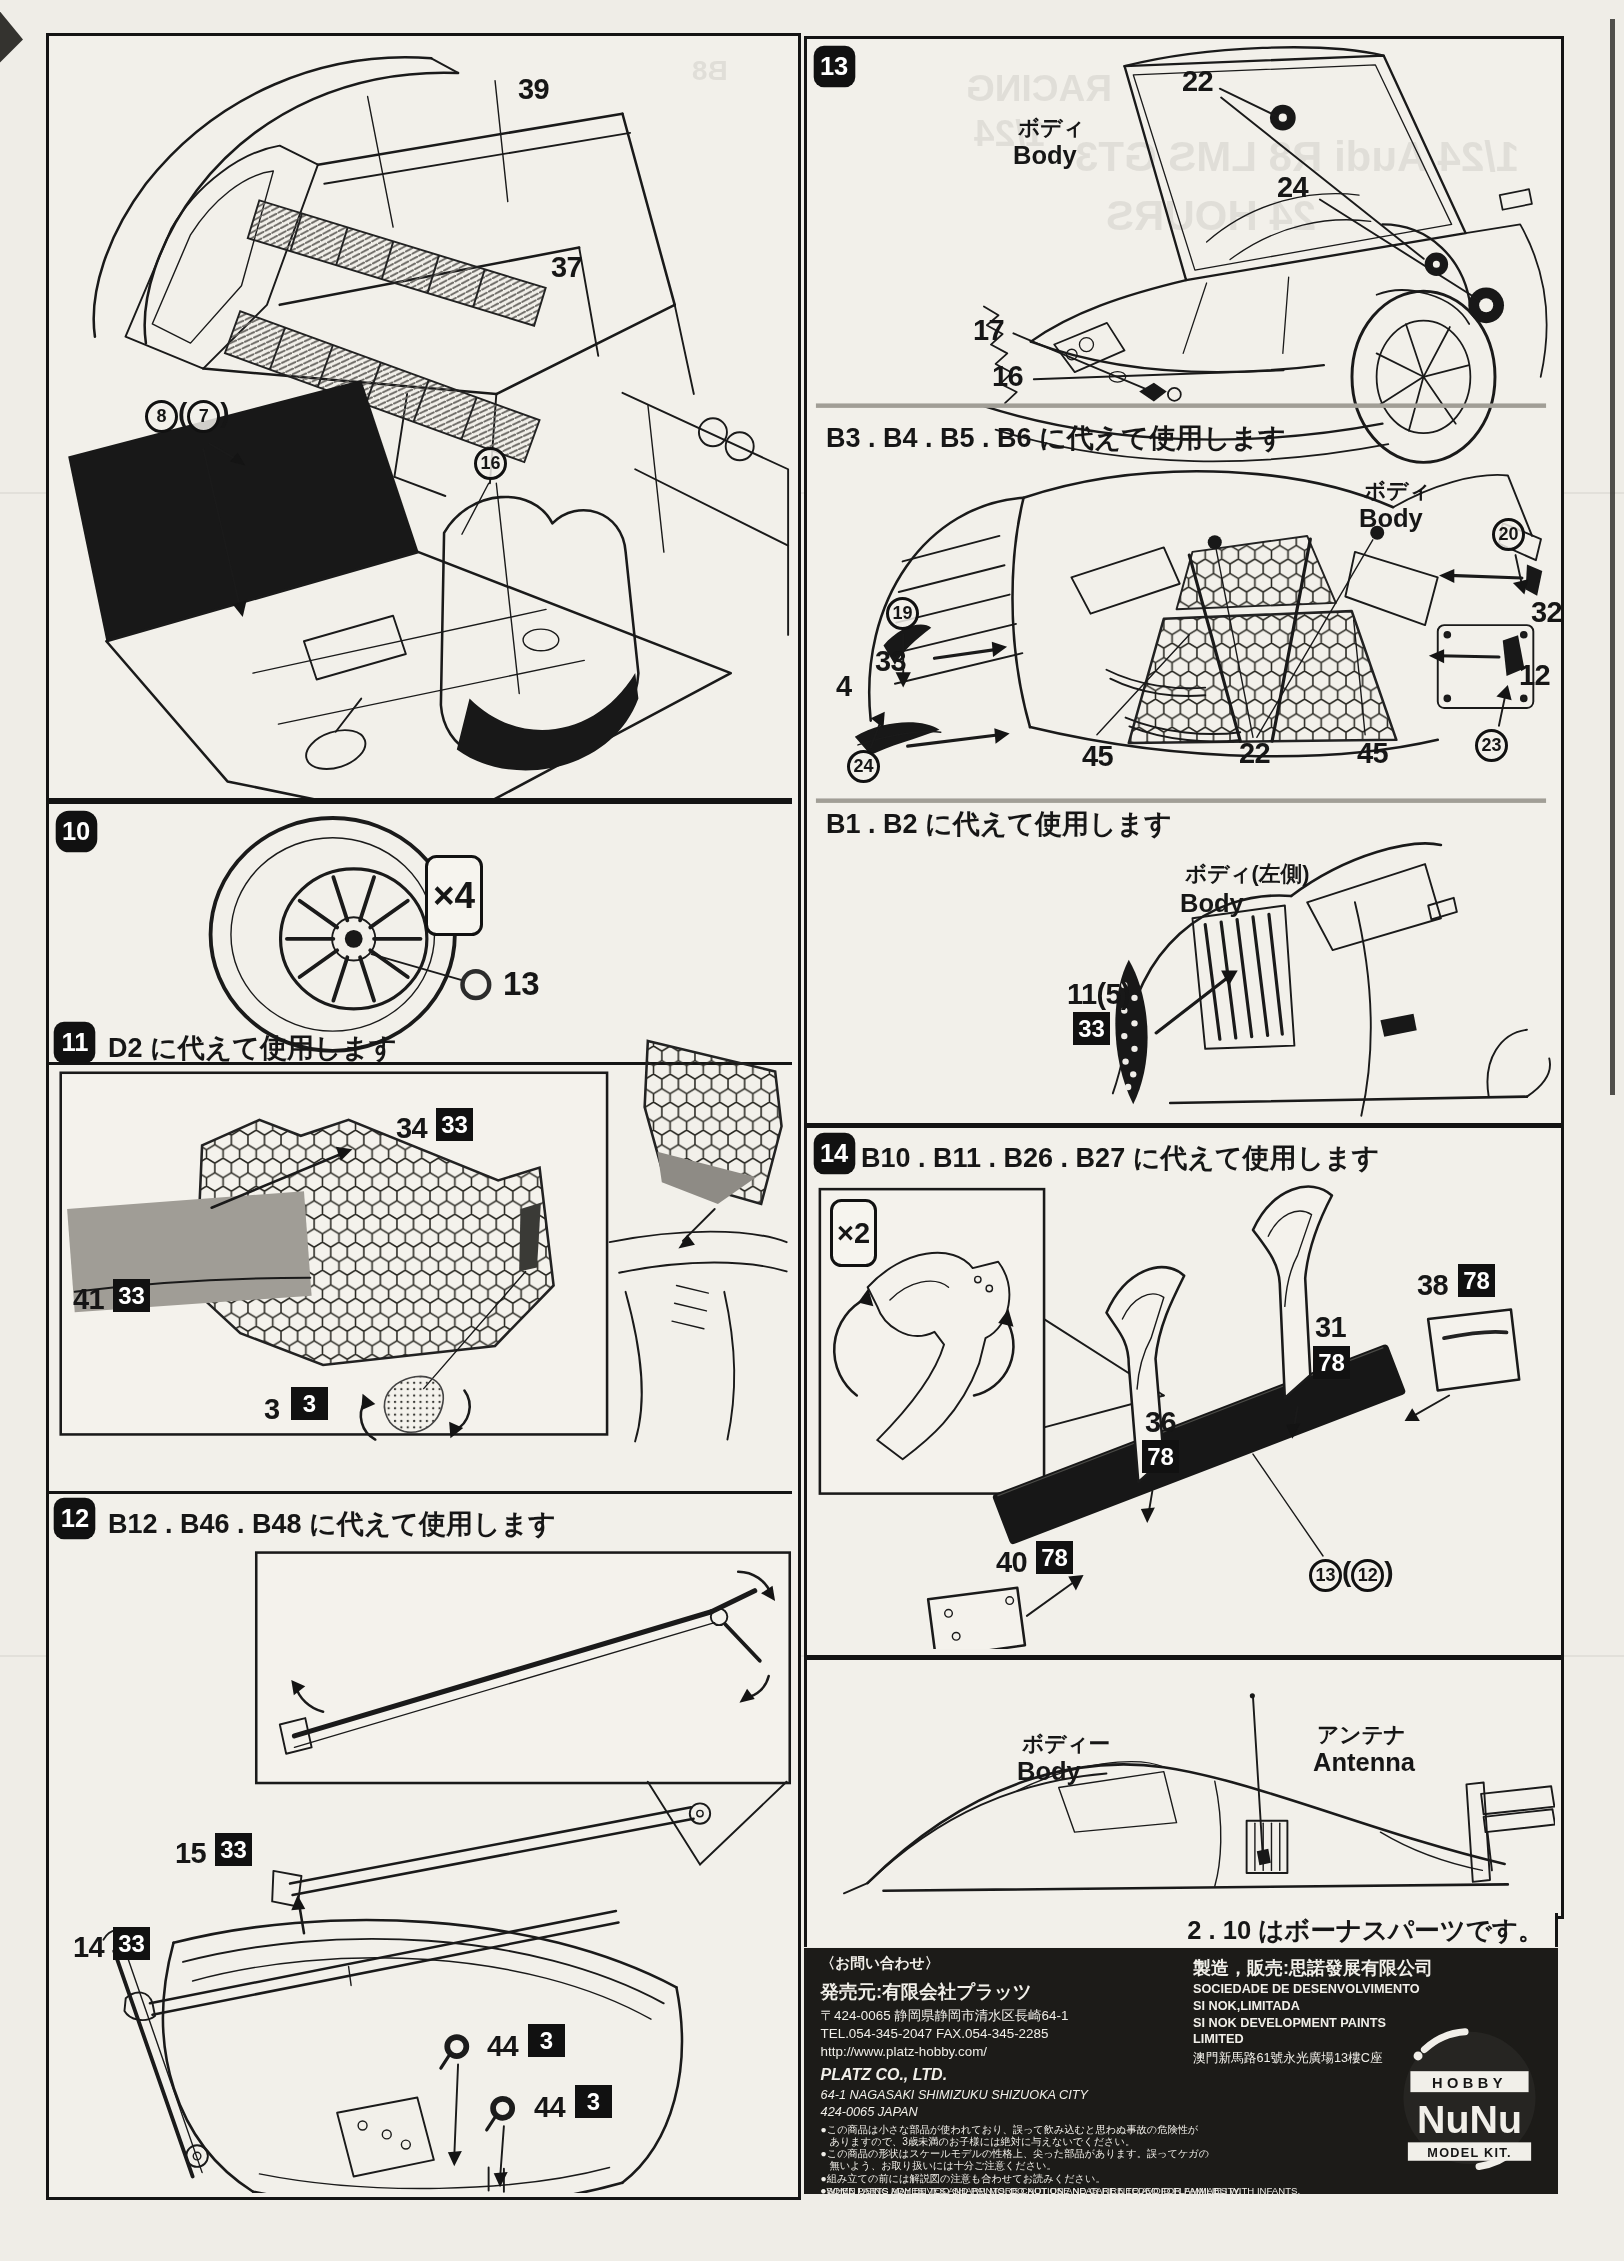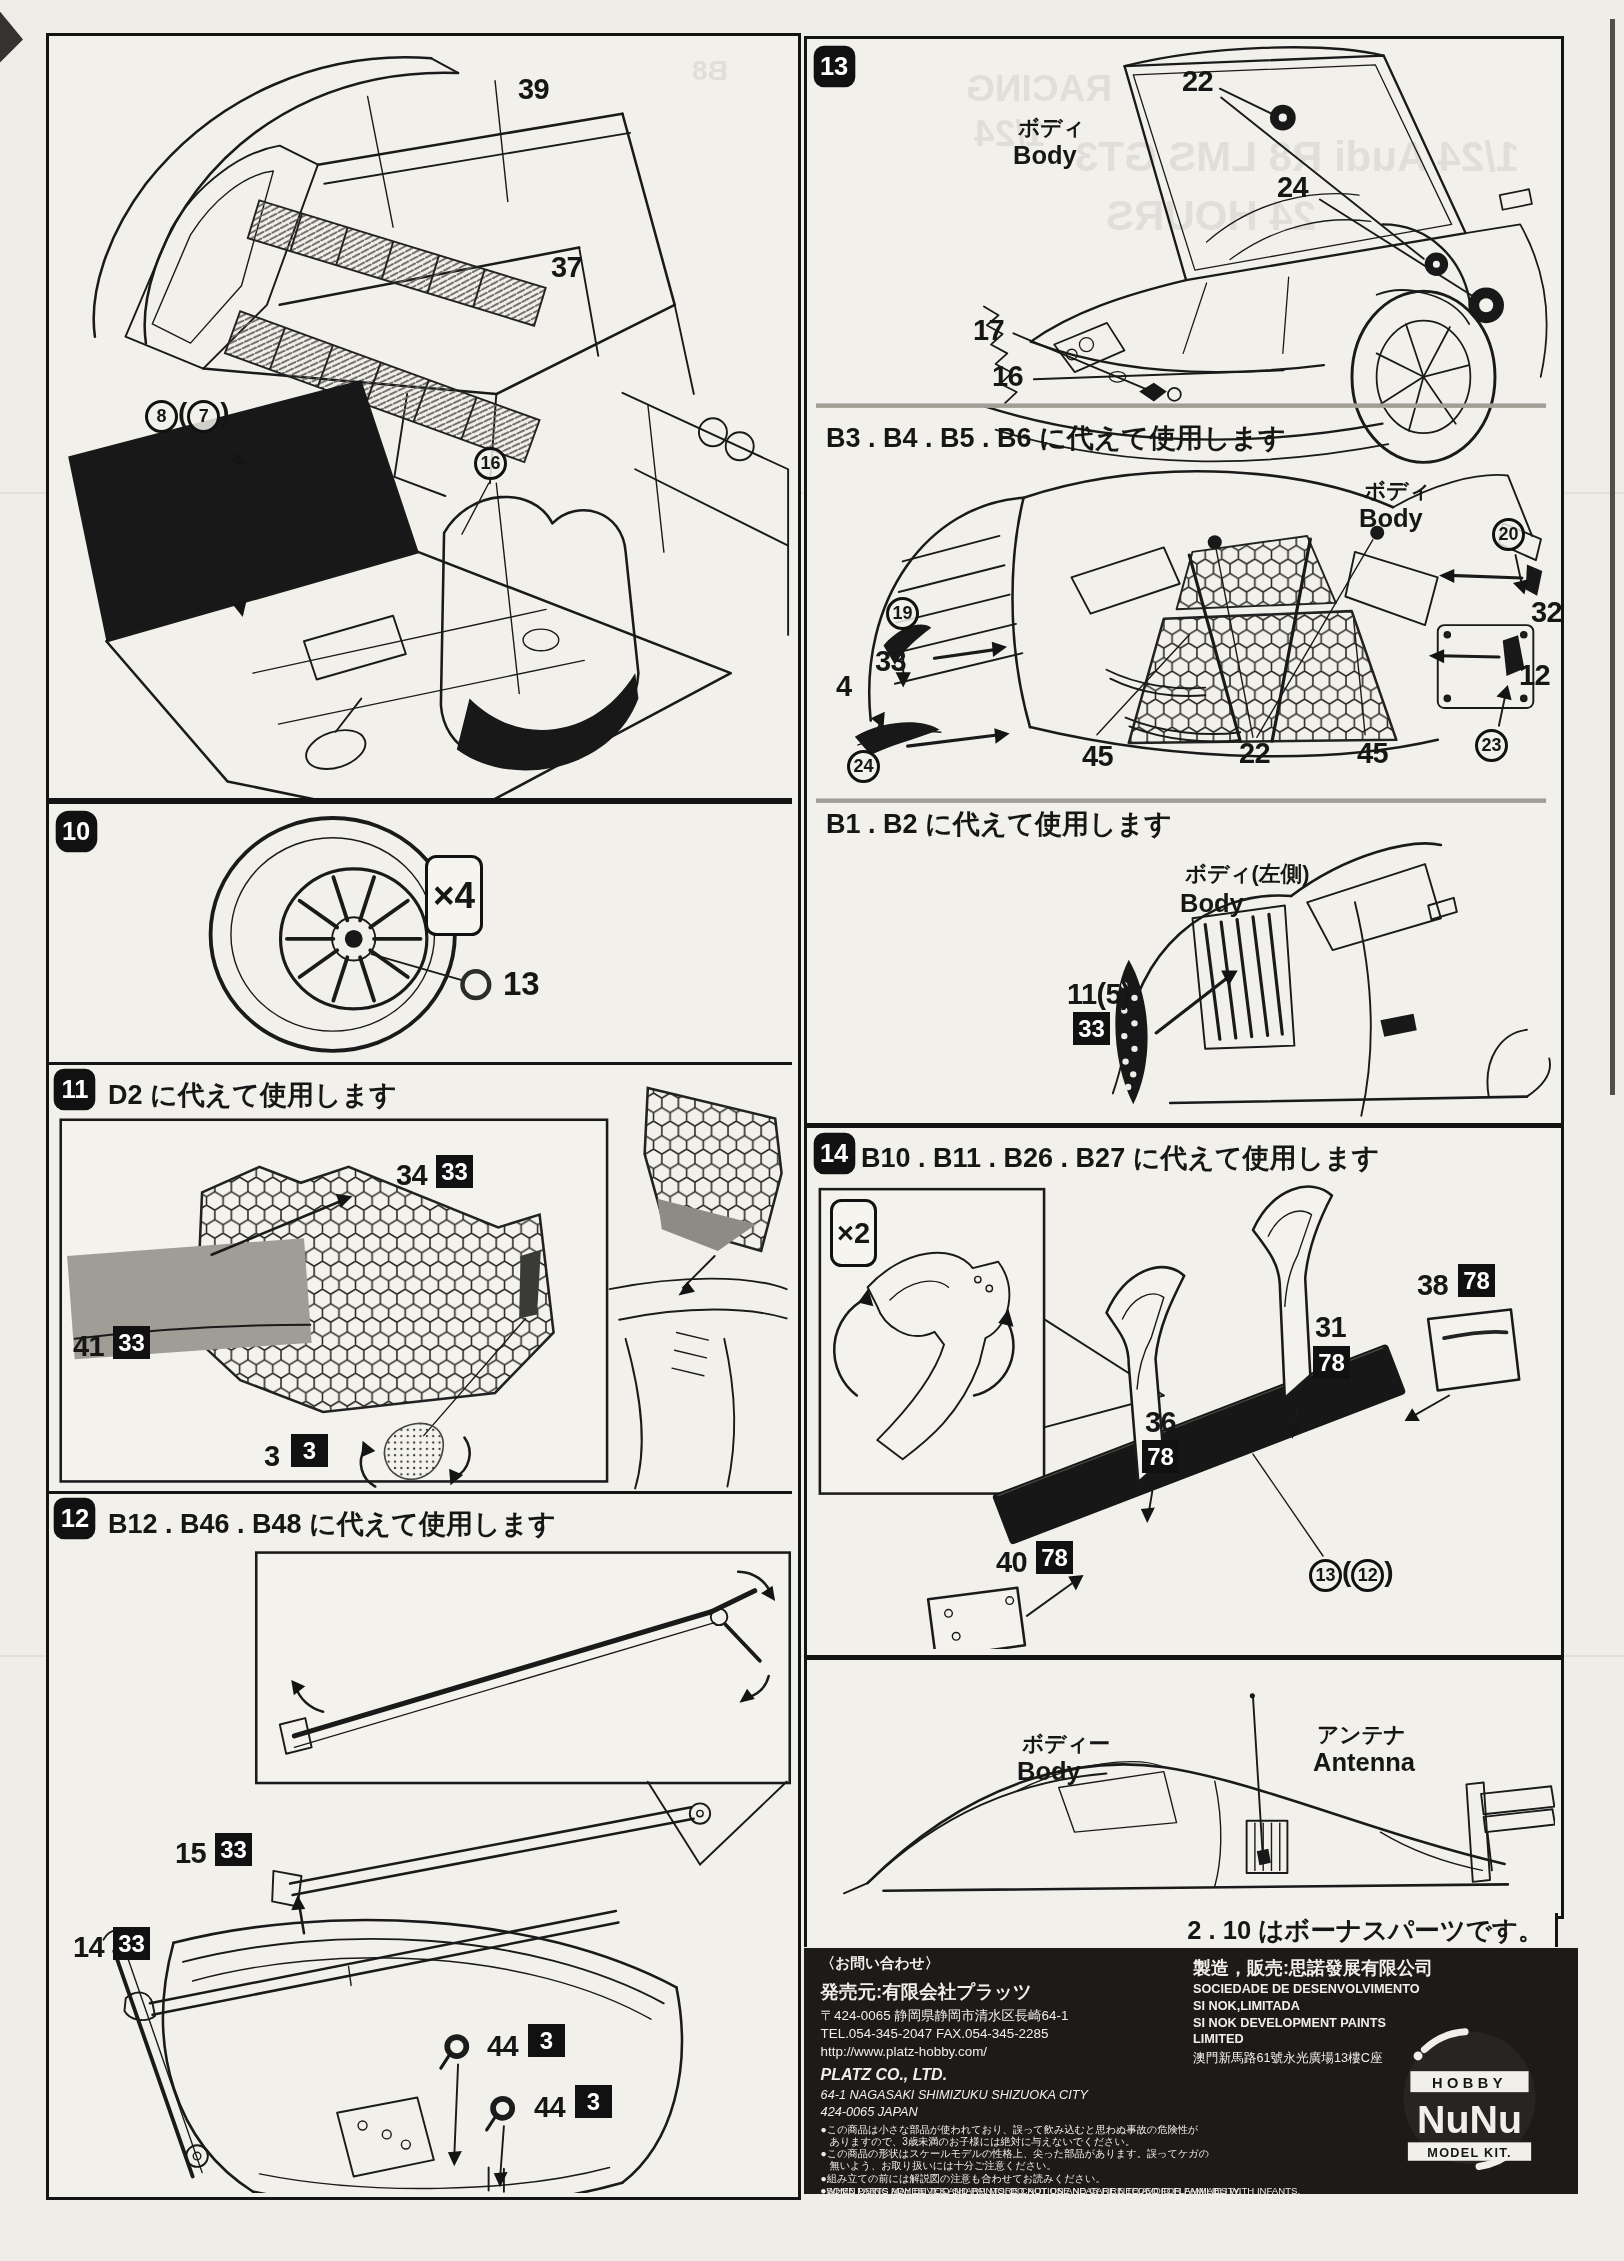--- a/index.html
+++ b/index.html
@@ -20,21 +20,21 @@
   .num{font-size:29px;letter-spacing:-0.6px;}
   .jp{font-size:21.7px;font-weight:700;}
   .en{font-size:25.5px;font-weight:700;}
   .title{font-size:27px;font-weight:800;letter-spacing:0px;}
   .stepbadge{position:absolute;width:39px;height:39px;background:#111;border-radius:9px;color:#fff;display:flex;align-items:center;justify-content:center;font-size:25.5px;font-weight:800;box-shadow:0 0 0 1.3px #111;}
   .badge{display:inline-flex;align-items:center;justify-content:center;min-width:32px;height:33px;padding:0 2.5px;background:#111;color:#fff;font-size:24px;font-weight:800;line-height:1;}
   .circ{display:inline-flex;align-items:center;justify-content:center;width:33px;height:33px;border:3.2px solid #111;border-radius:50%;font-size:18px;font-weight:800;background:rgba(242,240,234,.85);box-sizing:border-box;}
   .paren{font-size:28px;font-weight:800;}
   .mult{position:absolute;border:3.8px solid #111;border-radius:11.5px;background:#f6f4ee;font-weight:800;display:flex;align-items:center;justify-content:center;}
   .ghost{position:absolute;transform:scaleX(-1);color:#4a4843;opacity:.10;font-weight:800;white-space:nowrap;}
-  .footer{position:absolute;background:#1c1b18;color:#f1efe9;padding-left:20px;}
+  .footer{position:absolute;background:#1c1b18;color:#f1efe9;}
   .fline{position:absolute;white-space:nowrap;}
   .it{font-style:italic;}
   .crease{position:absolute;left:0;width:1624px;height:1.9px;background:rgba(60,58,52,.07);}
   .edge{position:absolute;background:#34332f;}
 </style>
 </head>
 <body>
 
 <div class="page">
 
@@ -154,21 +154,21 @@
           <line class="l3" x1="506" y1="236" x2="652" y2="278"></line>
         </g>
         <circle cx="670" cy="284" r="21" fill="none" stroke="#2c2c2c" stroke-width="7"></circle>
       </svg>
       <div class="stepbadge" style="left:7.6px;top:7.6px;border-radius:12px;">10</div>
       <div class="mult" style="left:376px;top:51px;width:52px;height:75px;font-size:37px;">×4</div>
       <span class="plabel" style="left:454px;top:161px;font-size:33px;">13</span>
     </div>
     <div style="position:absolute;left:0;top:1026px;width:743px;height:3.2px;background:#141414;"></div>
 
-    <div style="position:absolute;left:0;top:1029px;width:743px;height:330px;">
+    <div style="position:absolute;left:0;top:982px;width:743px;height:330px;">
       <svg width="743" height="426" viewBox="0 0 1166 669">
         <defs>
           <pattern id="hxL" width="26" height="44" patternUnits="userSpaceOnUse">
               <path d="M13 0 L26 8 L26 23 L13 31 L0 23 L0 8 Z M13 31 L13 44" fill="none" stroke="#26251f" stroke-width="2.4"></path>
             </pattern>
           <pattern id="dtL" width="10" height="10" patternUnits="userSpaceOnUse">
               <circle cx="3" cy="3" r="1.8" fill="#3a3a36"></circle>
             </pattern>
         </defs>
         <rect x="18" y="86" width="858" height="568" fill="#f4f2ec" stroke="#1a1a1a" stroke-width="4"></rect>

